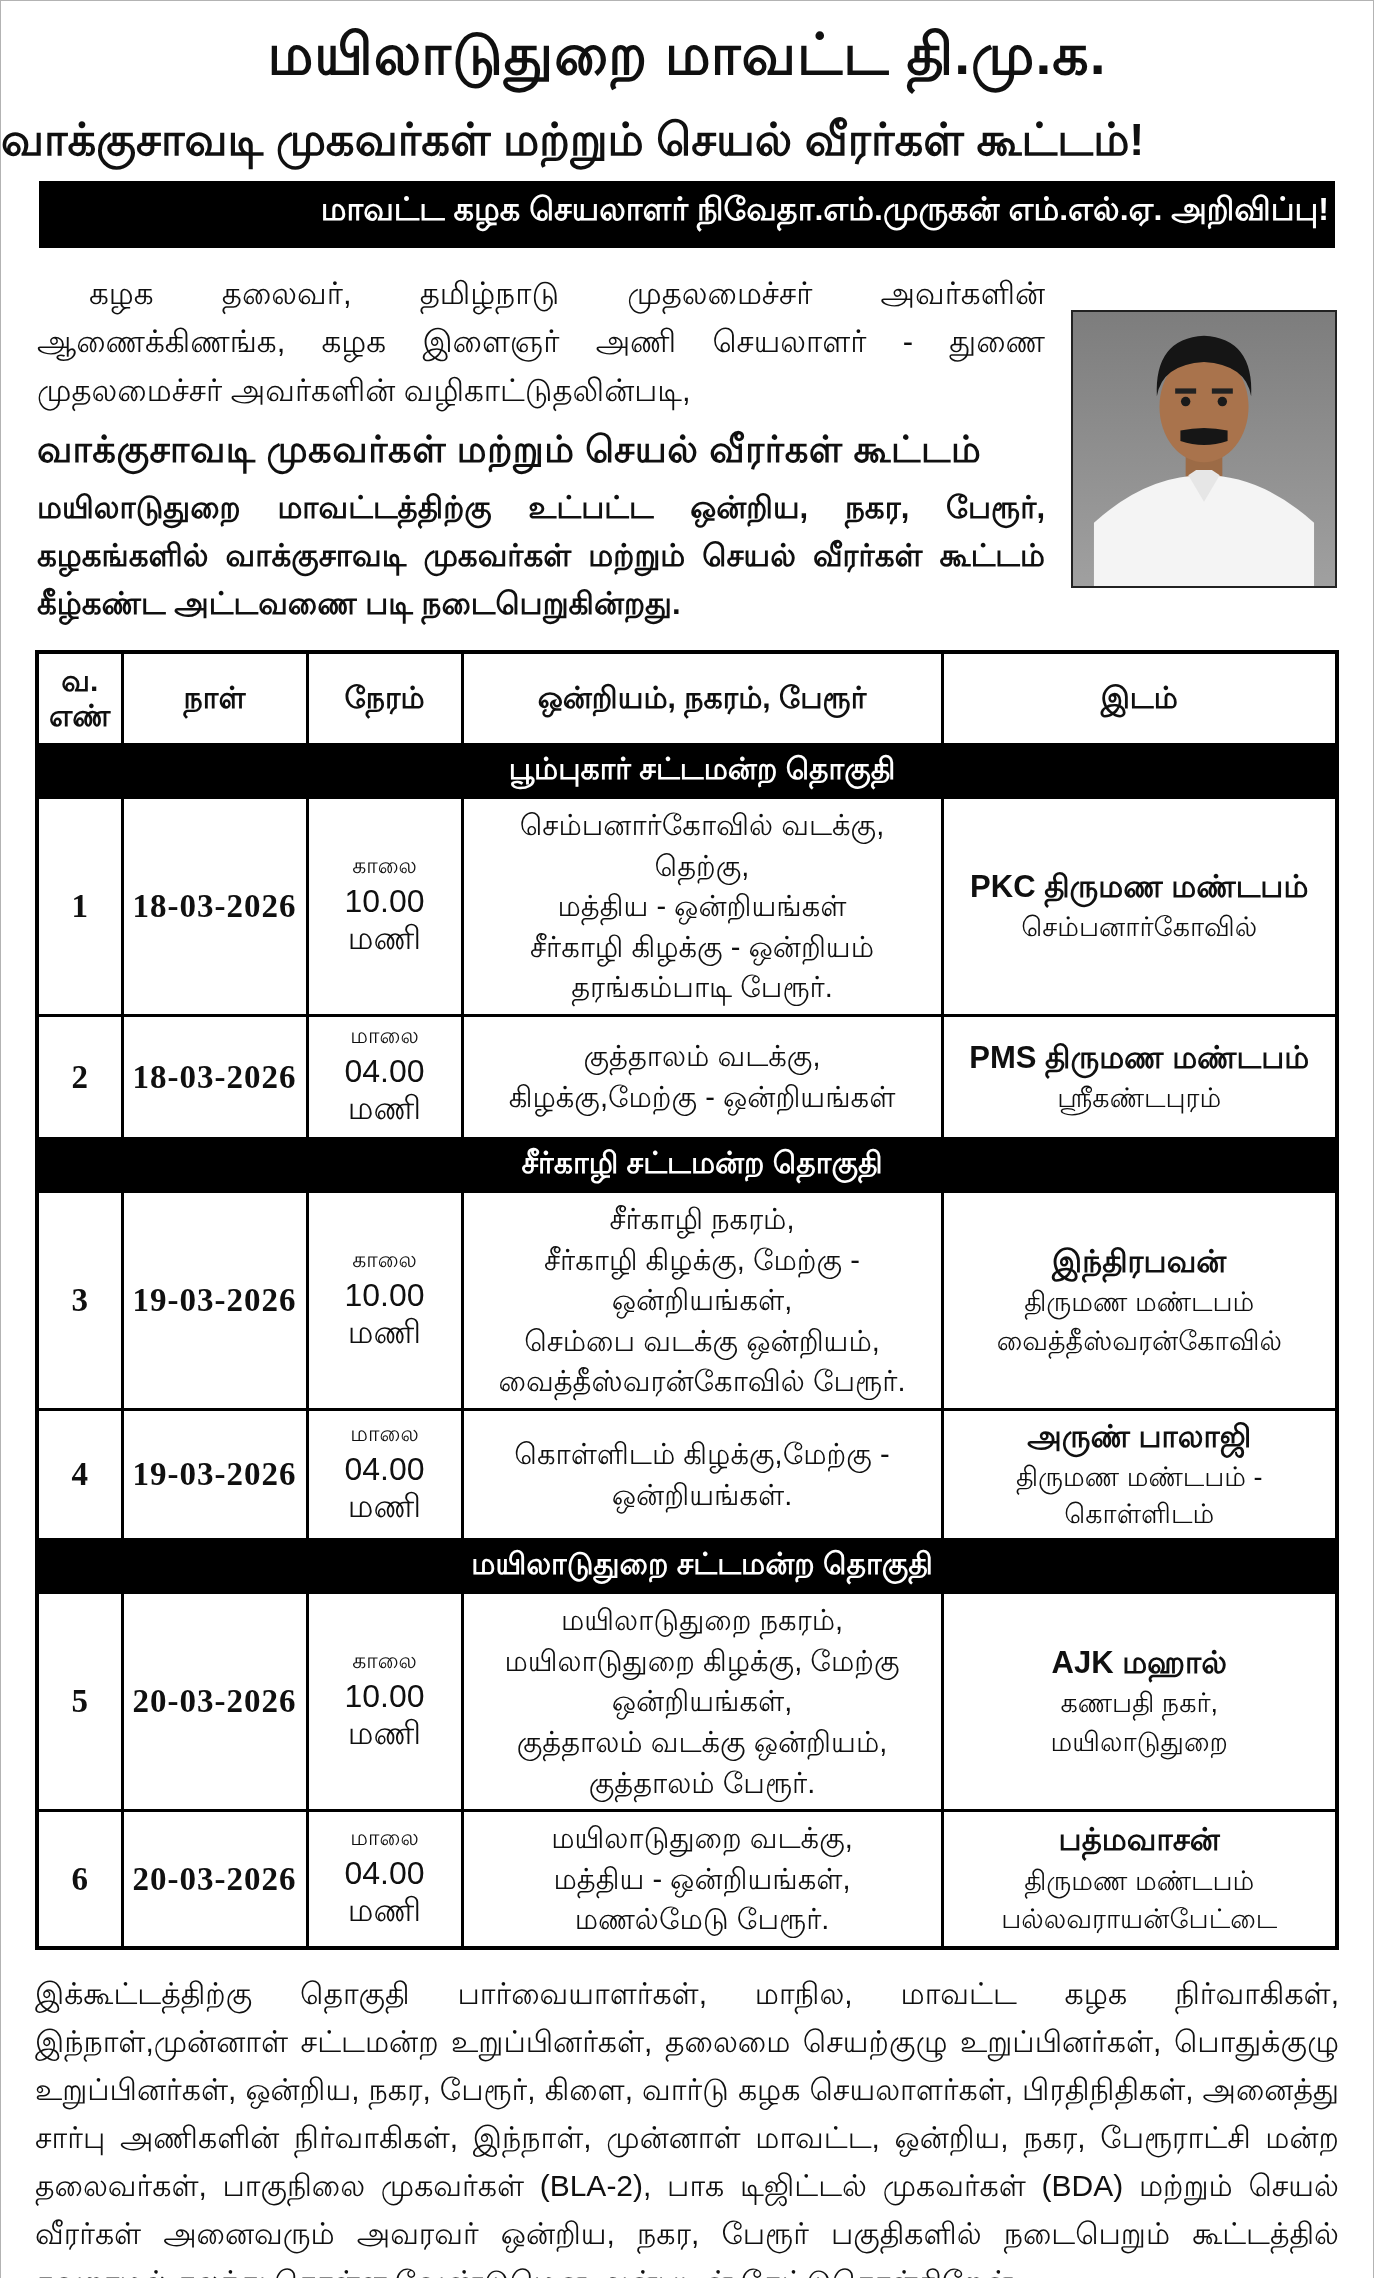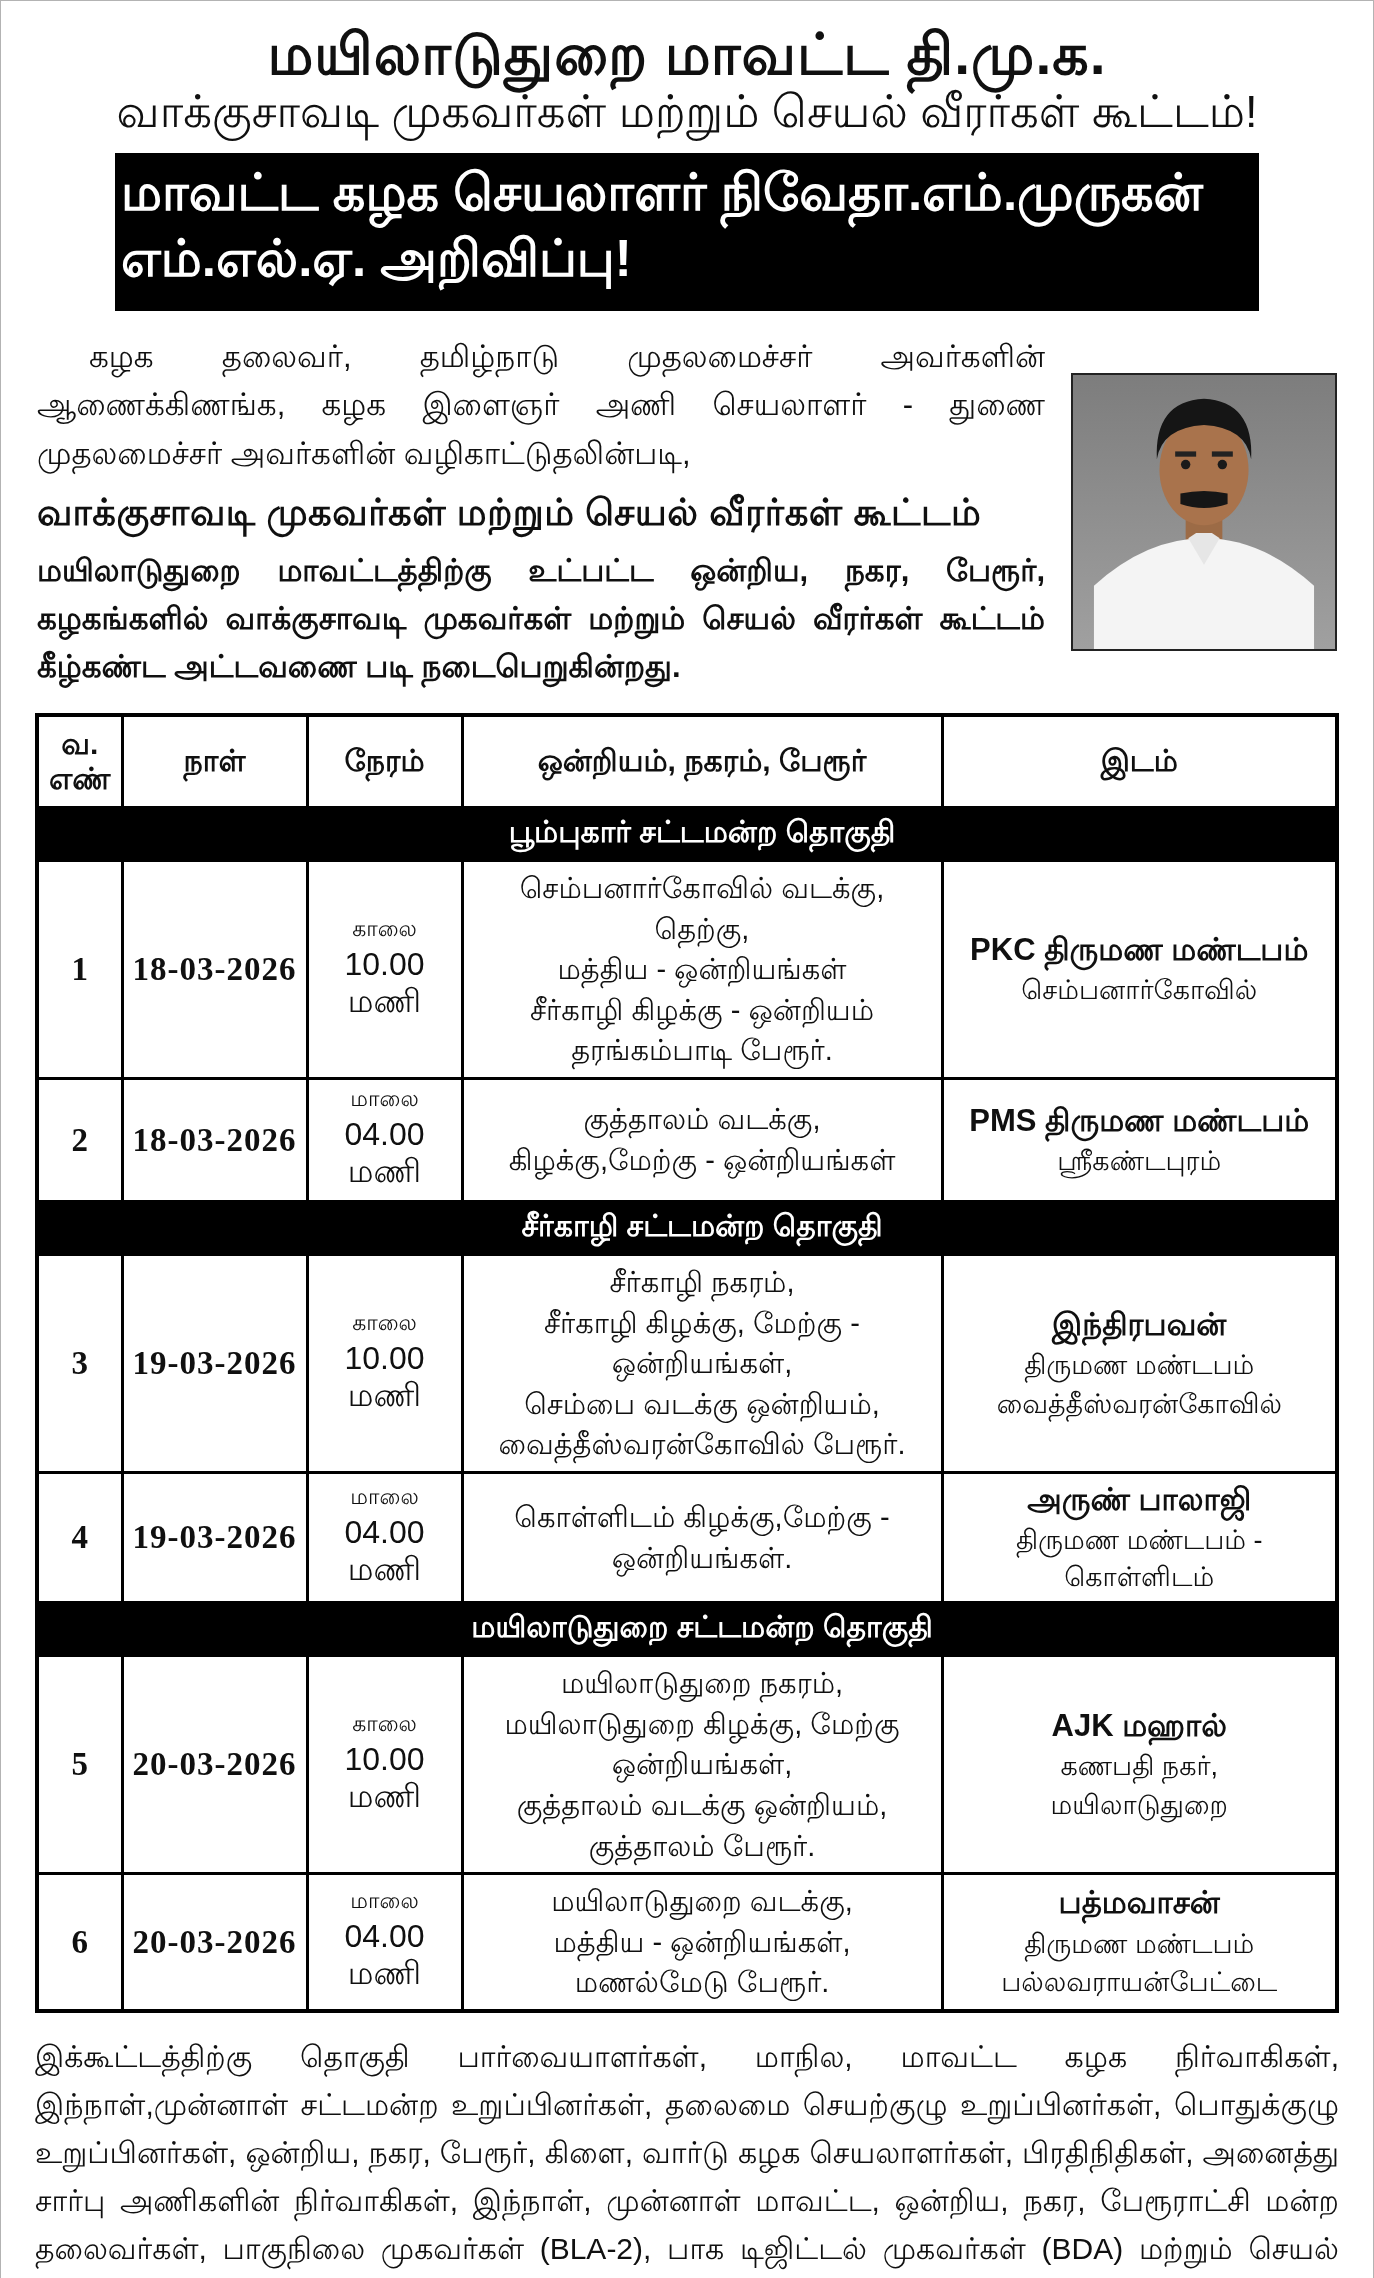--- a/index.html
+++ b/index.html
@@ -3,24 +3,24 @@
 <meta charset="utf-8">
 <style>
   * { margin:0; padding:0; box-sizing:border-box; }
   html,body { background:#dcdcdc; }
   body { font-family:"Liberation Sans", sans-serif; color:#101010; }
   .page {
     width:1374px; min-height:2278px; margin:0 auto; background:#ffffff;
     border:1px solid #b3b3b3; position:relative; padding-top:22px;
   }
   .title { text-align:center; font-size:57px; font-weight:bold; letter-spacing:1px; line-height:1.1; }
-  .subtitle { text-align:center; font-size:45px; font-weight:normal; margin-top:0; line-height:1.15; }
+  .subtitle { font-size:45px; font-weight:bold; margin-top:28px; line-height:1.15; }
   .announce {
-    background:#000; color:#fff; font-weight:bold; font-size:51px; text-align:left;
-    width:1144px; margin:16px auto 0; padding:10px 6px 16px;
+    background:#000; color:#fff; font-weight:bold; font-size:32px; text-align:right;
+    width:1296px; margin:16px auto 0; padding:10px 6px 16px;
   }
   .intro-wrap { display:flex; gap:26px; padding:22px 36px 14px 36px; align-items:center; }
   .intro-text { flex:1; font-size:31px; line-height:1.55; text-align:justify; }
   .intro-p1 { display:block; text-indent:52px; }
   .intro-bold { display:block; font-size:37px; font-weight:bold; margin:6px 0; letter-spacing:0.5px; }
   .intro-p2 { display:block;font-weight:bold; }
   .photo { width:266px; height:278px; border:2px solid #222; flex:none; background:#8f8f8f; overflow:hidden; }
   .photo svg { display:block; }
 
   table.schedule { width:1300px; margin:8px auto 0; border-collapse:collapse; border:4px solid #000; table-layout:fixed; }

